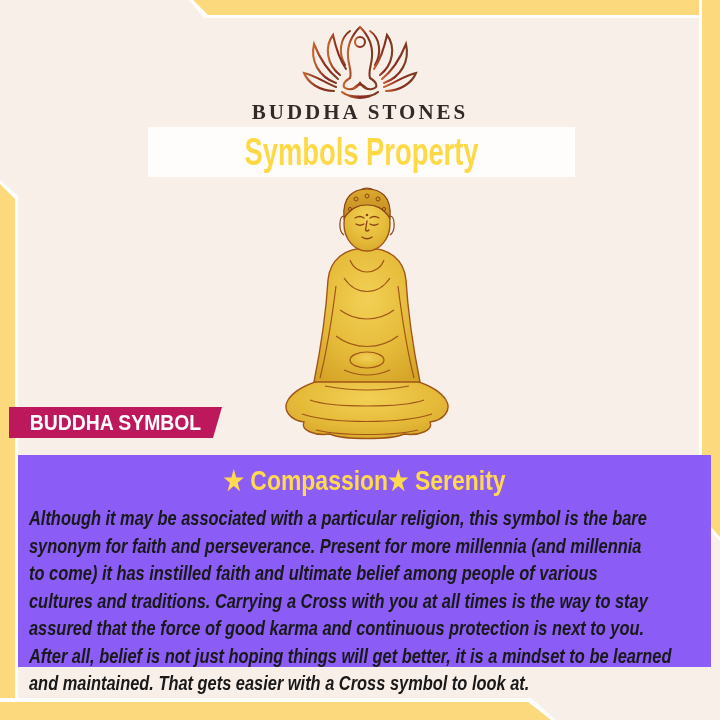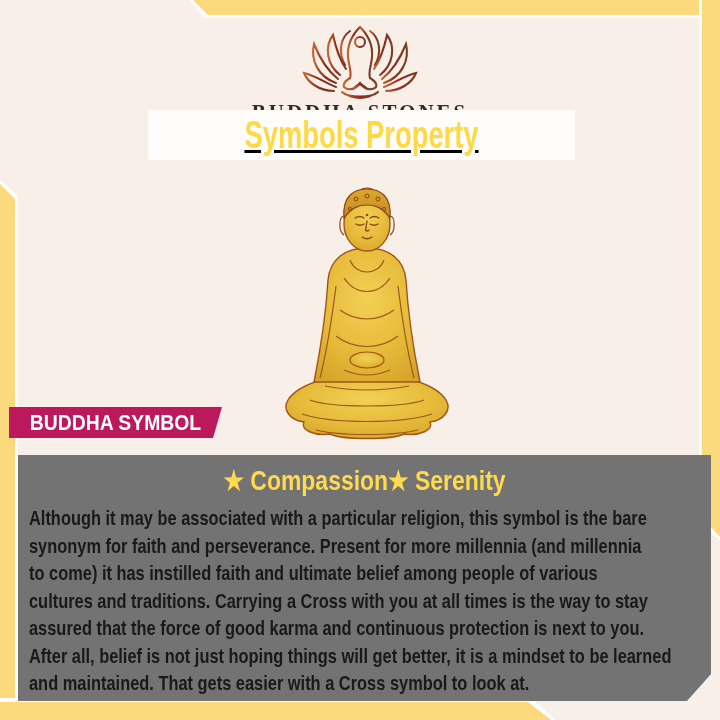--- a/index.html
+++ b/index.html
@@ -22,49 +22,49 @@
   .bottom-band-backing{clip-path:polygon(0 698px,531px 698px,556px 720px,0 720px);}
   .bottom-band{clip-path:polygon(0 702px,528px 702px,551px 720px,0 720px);}
   
   .logo{left:300px;top:24px;width:120px;height:76px;}
   .brand-name{
     left:0;top:100px;width:720px;text-align:center;
     font-family:"Liberation Serif",serif;font-size:21px;letter-spacing:3px;
     color:#332a28;font-weight:600;
   }
   
-  .title-banner{left:148px;top:110px;width:427px;height:50px;background:#fefdfc;text-decoration:underline;}
+  .title-banner{left:148px;top:127px;width:427px;height:50px;background:#fefdfc;}
   .title-text{
     width:100%;line-height:50px;text-align:center;white-space:nowrap;
     font-size:38px;font-weight:bold;color:#ffd945;
     transform:scaleX(.72);transform-origin:50% 50%;
   }
   
   .buddha{left:280px;top:186px;width:174px;height:264px;}
   
   .symbol-label{
     left:9px;top:407px;width:213px;height:31px;background:#be185d;
     clip-path:polygon(0 0,213px 0,204px 31px,0 31px);
   }
   .symbol-label-text{
     width:100%;line-height:31px;text-align:center;white-space:nowrap;
     font-size:22px;font-weight:bold;color:#ffffff;
     transform:scaleX(.88);transform-origin:50% 50%;
   }
   
   .panel{
-    left:18px;top:455px;width:693px;height:246px;background:#737373;
+    left:18px;top:455px;width:693px;height:212px;background:#8b5cf6;
     clip-path:polygon(0 0,693px 0,693px 219px,669px 246px,0 246px);
   }
   .panel-heading{
     position:absolute;left:0;top:10px;width:100%;line-height:32px;text-align:center;
     white-space:nowrap;font-size:27px;font-weight:bold;color:#ffd94e;
     transform:scaleX(.85);transform-origin:50% 50%;
   }
-  .paragraph{position:absolute;left:11px;top:49px;width:680px;color:#191919;}
+  .paragraph{position:absolute;left:11px;top:49px;width:680px;color:#191919;font-style:italic;}
   .paragraph .line{
     white-space:nowrap;font-size:20.5px;font-weight:bold;line-height:27.5px;
     transform:scaleX(.80);transform-origin:0 50%;
   }
 </style>
 </head>
 <body>
 
 <div class="canvas">
 

